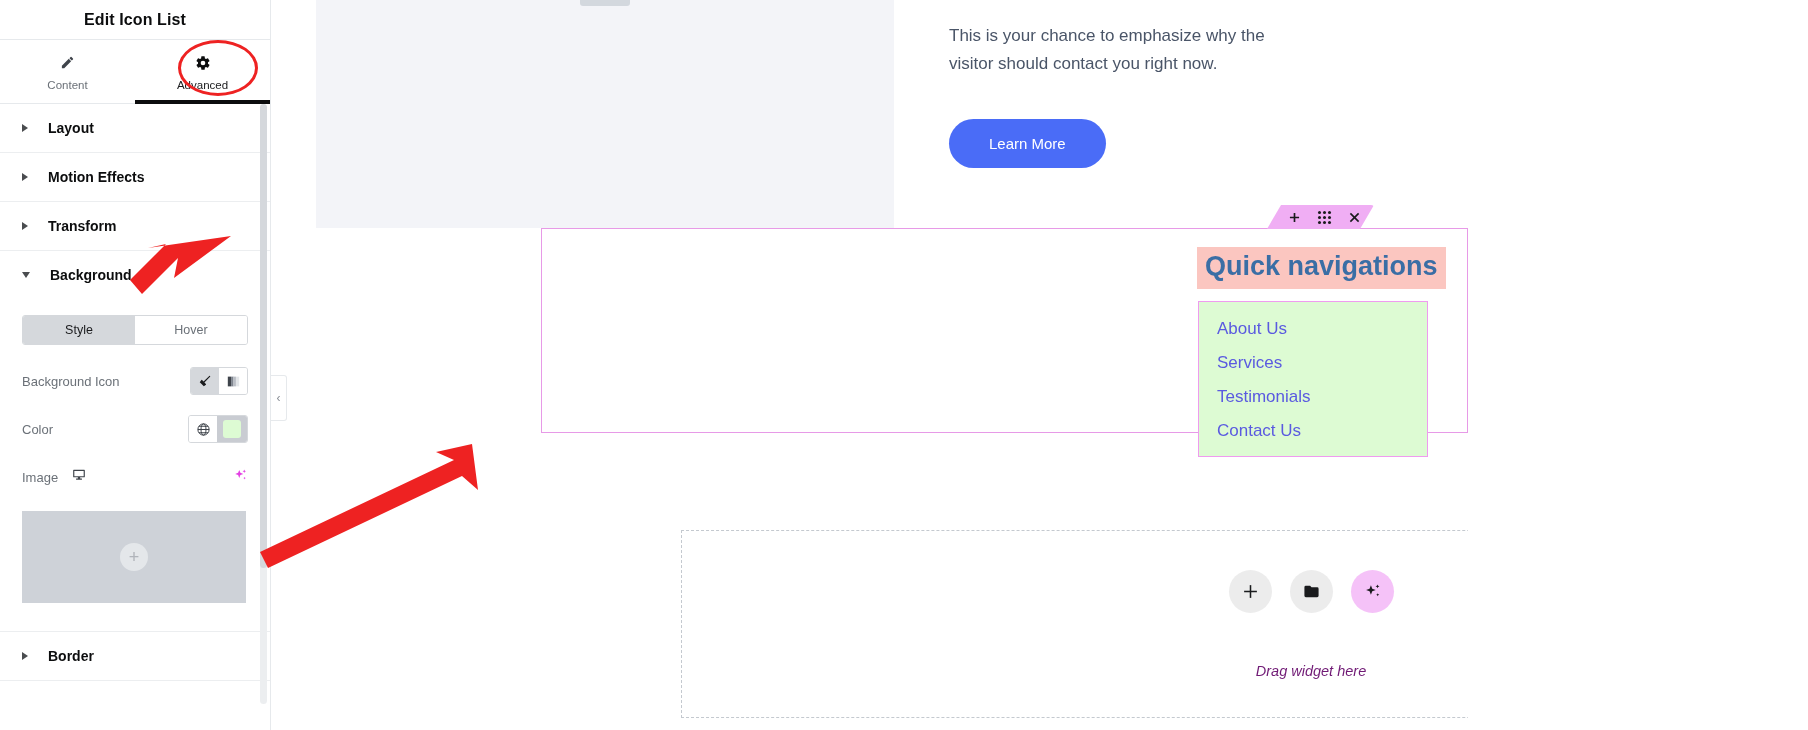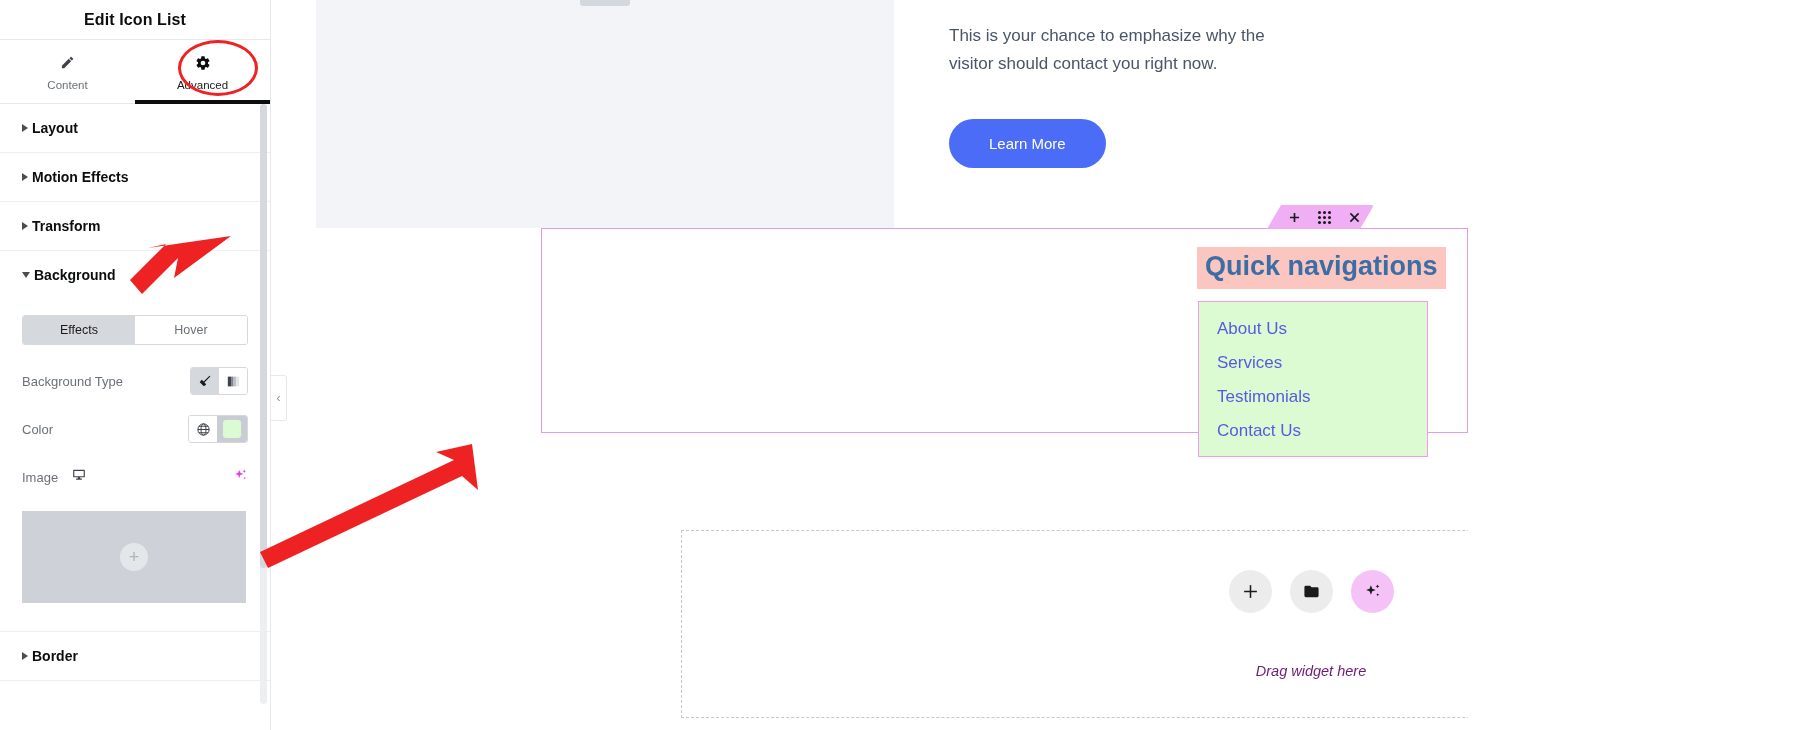--- a/index.html
+++ b/index.html
@@ -73,21 +73,21 @@
   .accordion { position: relative; }
   .acc-section {
     border-bottom: 1px solid #eceef0;
   }
   .acc-head {
     height: 48px;
     display: flex;
     align-items: center;
     padding-left: 22px;
     cursor: pointer;
-    gap: 4px;
+    gap: 20px;
   }
   .acc-arrow {
     width: 0; height: 0;
     border-top: 4.5px solid transparent;
     border-bottom: 4.5px solid transparent;
     border-left: 6px solid #4a4c4f;
   }
   .acc-arrow.open {
     border-left: 4.5px solid transparent;
     border-right: 4.5px solid transparent;
@@ -414,26 +414,26 @@
       </div>
 
       <div class="acc-section">
         <div class="acc-head">
           <span class="acc-arrow open"></span>
           <span class="acc-title">Background</span>
         </div>
         <div class="acc-body">
 
           <div class="seg-control">
-            <div class="seg-item active">Effects</div>
+            <div class="seg-item active">Style</div>
             <div class="seg-item">Hover</div>
           </div>
 
           <div class="ctrl-row">
-            <span class="ctrl-label">Background Type</span>
+            <span class="ctrl-label">Background Icon</span>
             <div class="choice-group">
               <div class="choice-btn active">
                 <svg width="14" height="14" viewBox="0 0 24 24" fill="#1a1b1d">
                   <path d="M20.7 3.3a1 1 0 0 0-1.4 0L9.6 13 7 10.4a1 1 0 0 0-1.5.1L3 14l7 7 3.5-2.5a1 1 0 0 0 .1-1.5L11 14.4l9.7-9.7a1 1 0 0 0 0-1.4z"></path>
                 </svg>
               </div>
               <div class="choice-btn">
                 <svg width="13" height="13" viewBox="0 0 16 16">
                   <rect x="1" y="2" width="4" height="12" fill="#3f444b"></rect>
                   <rect x="5" y="2" width="3" height="12" fill="#808690"></rect>

